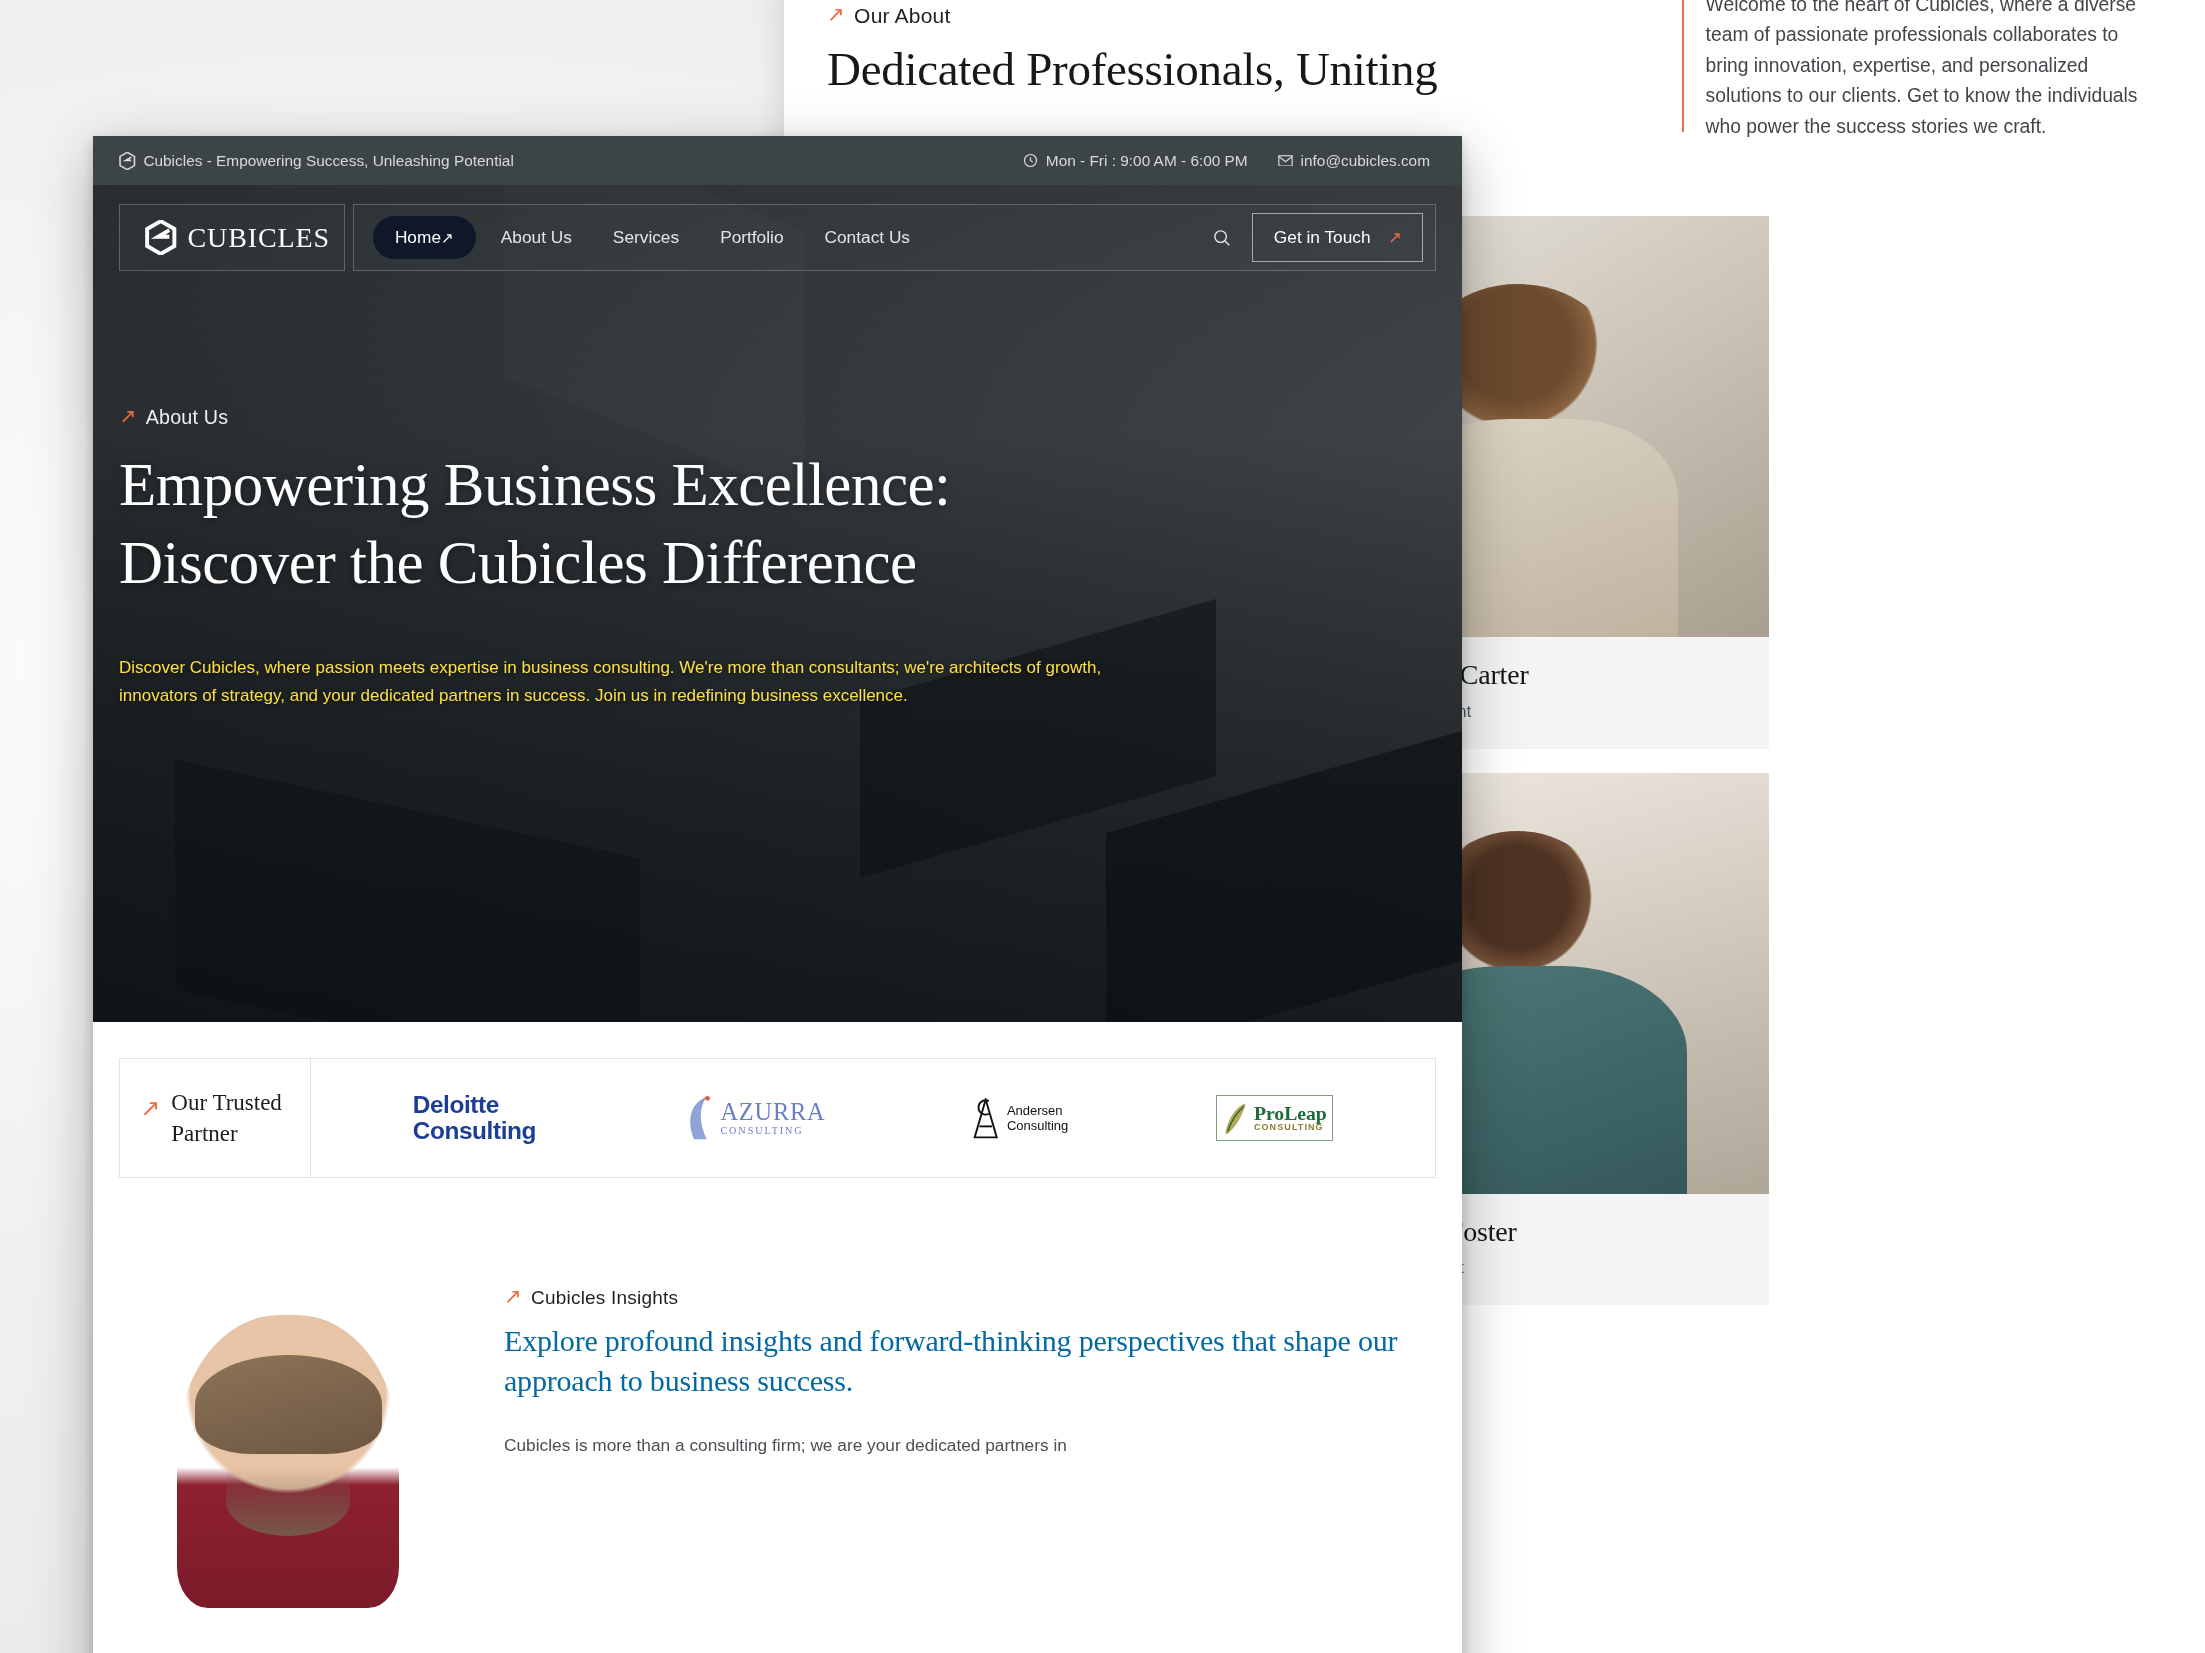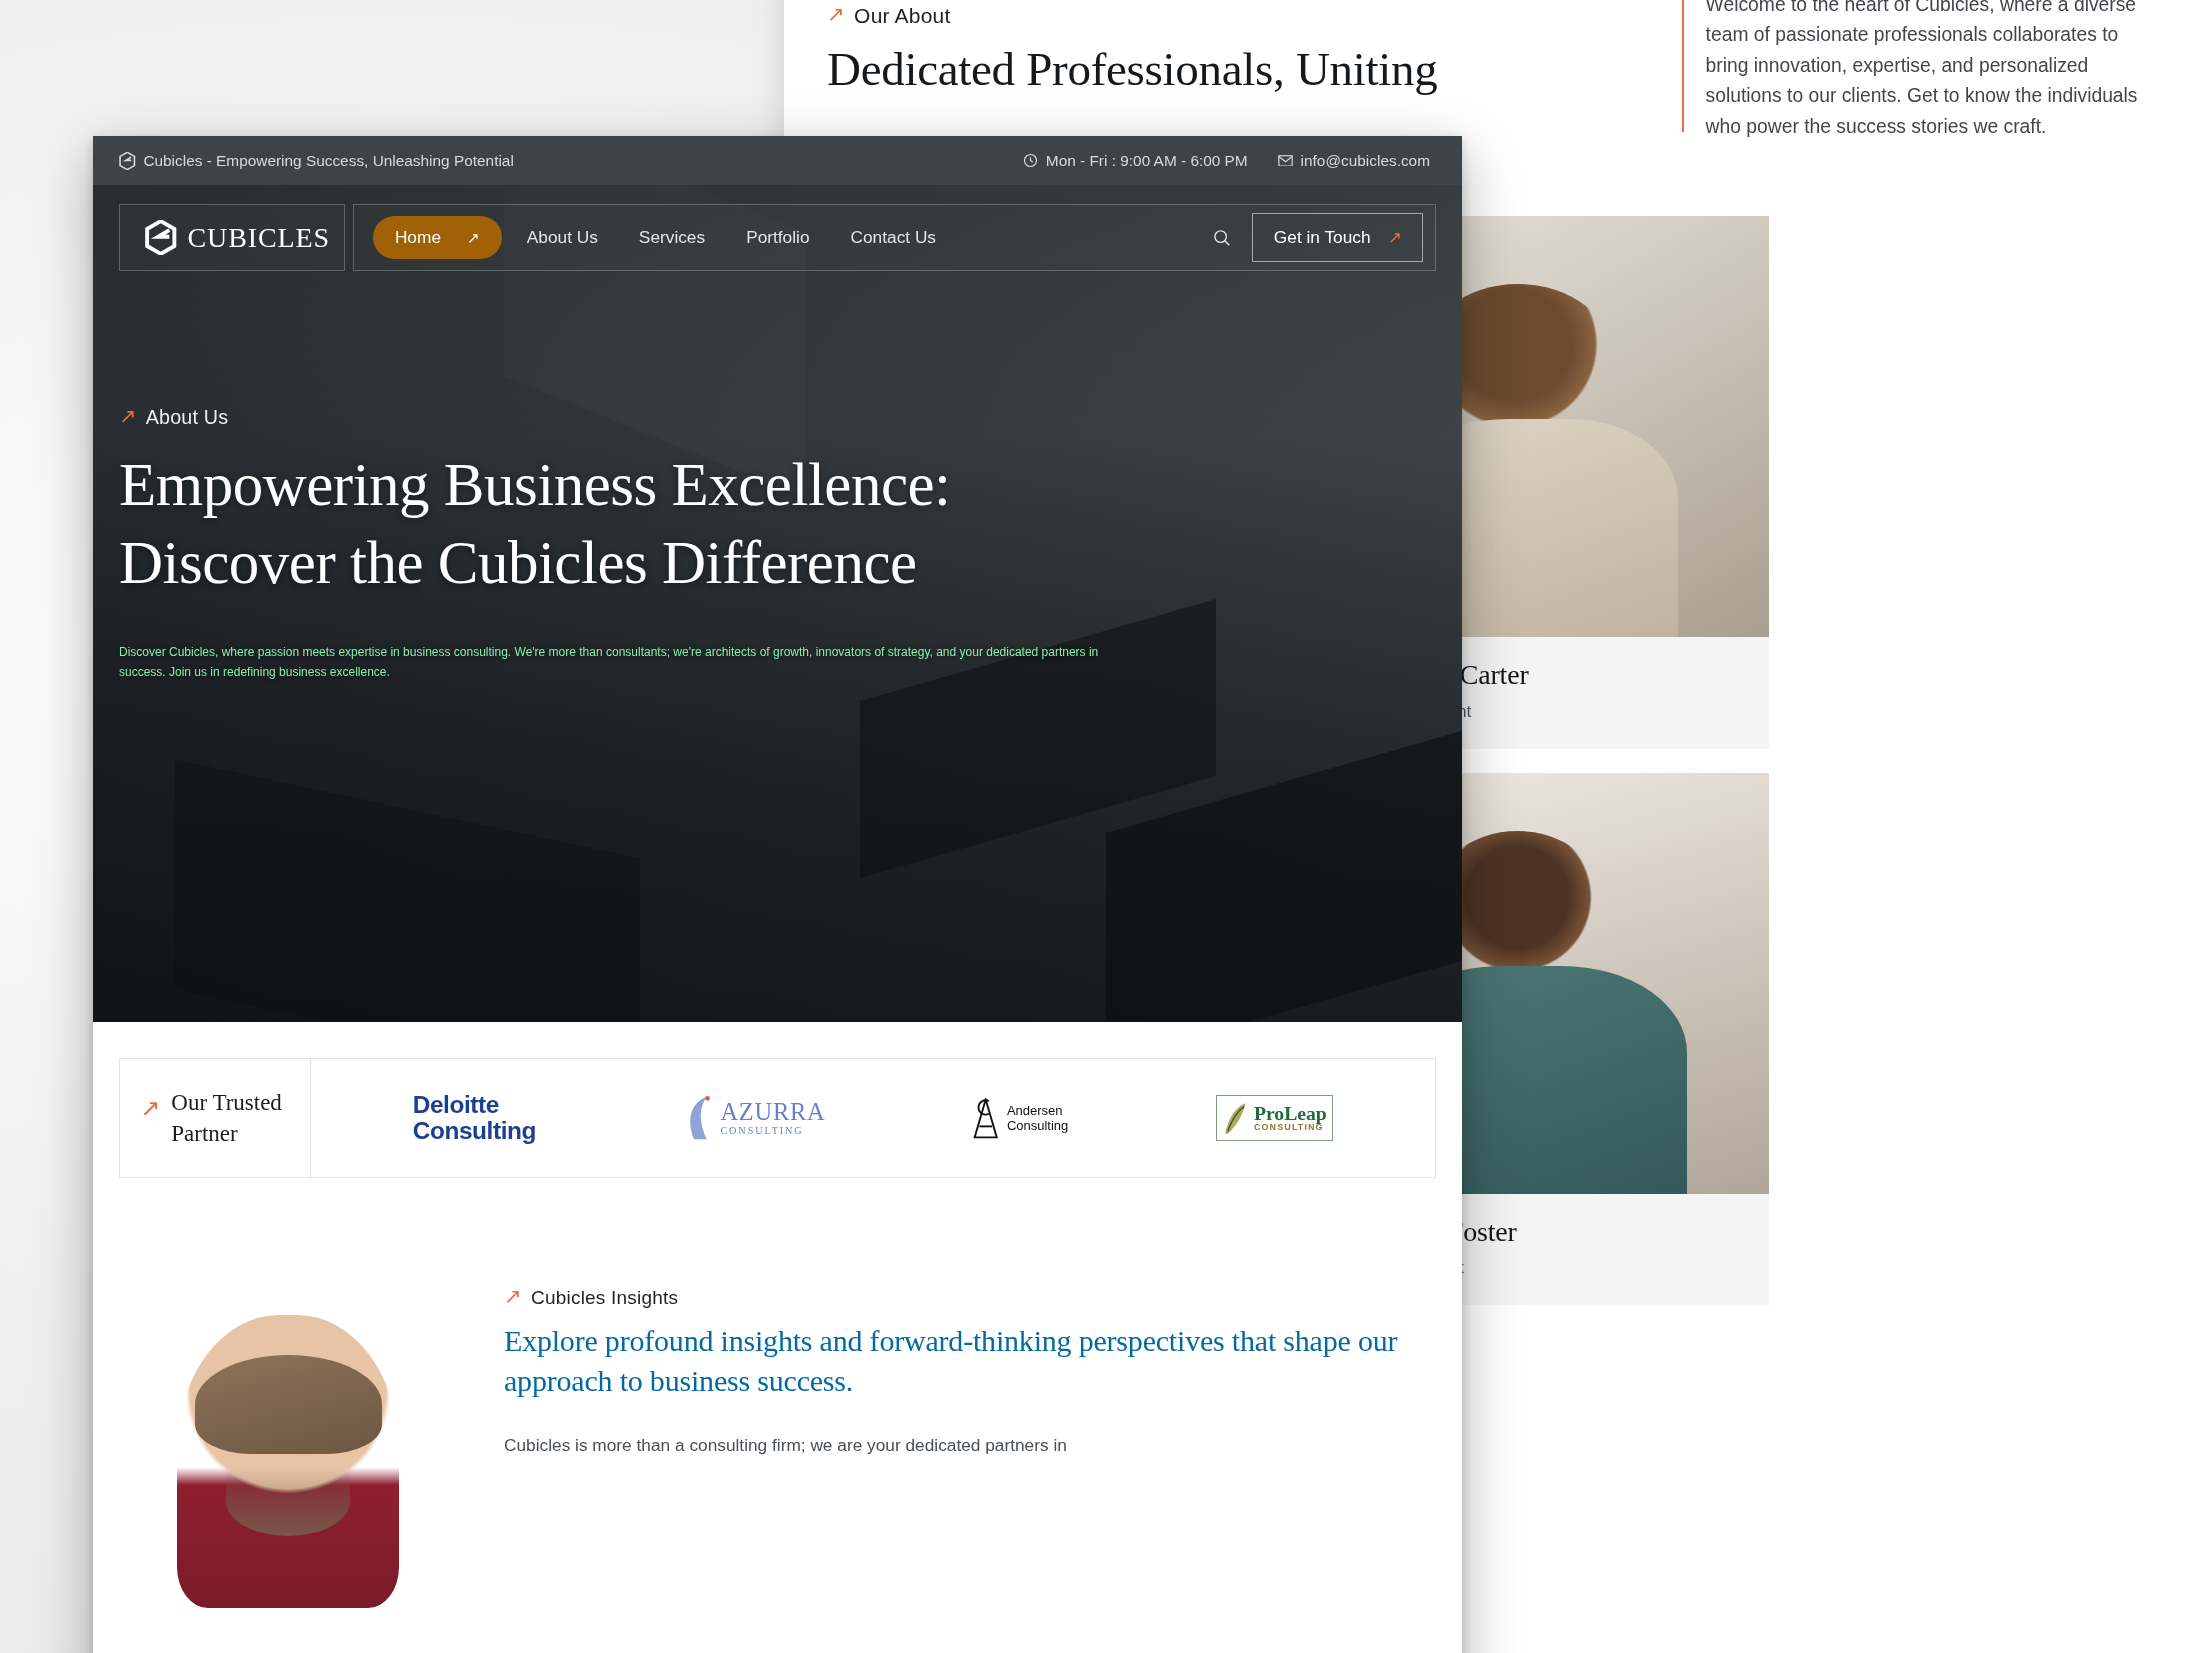--- a/index.html
+++ b/index.html
@@ -168,23 +168,23 @@
     flex:1; border:0.8px solid rgba(255,255,255,.23);
     display:flex; align-items:center;
     padding:0 11.8px 0 19px; gap:0;
     background:rgba(255,255,255,.02);
   }
   .nav-links { display:flex; align-items:center; gap:0; }
   .nav-link {
     font-size:17.3px; color:#e3e6e7; padding:0 20.5px; white-space:nowrap;
   }
   .nav-link.active {
-    background:#a16207; color:#ffffff;
+    background:#0f172a; color:#ffffff;
     border-radius:25px; padding:11px 22px;
-    display:flex; align-items:center; gap:26px;
+    display:flex; align-items:center; gap:0;
     margin-right:4.7px;
   }
   .nav-link.active .na { font-size:15px; }
   .nav-spacer { flex:1; }
   .nav-search { font-size:19.7px; color:#e3e6e7; padding:0 20.5px; }
   .nav-cta {
     border:0.8px solid rgba(255,255,255,.55);
     padding:12.6px 20.5px; display:flex; align-items:center; gap:17.3px;
     color:#ffffff; font-size:17.3px; white-space:nowrap;
   }
@@ -201,22 +201,22 @@
   #hero-title {
     margin-top:17.3px;
     font-family:"Liberation Serif", serif;
     font-weight:400;
     font-size:61px; line-height:1.28;
     color:#ffffff;
     letter-spacing:-0.5px;
     text-shadow:0 1.6px 7.9px rgba(0,0,0,.4);
   }
   #hero-sub {
-    margin-top:41px; width:1024px;
-    font-size:12px; line-height:1.62; color:#86efac;
+    margin-top:52px; width:1024px;
+    font-size:17px; line-height:1.62; color:#fde047;
     text-shadow:0 0.8px 4.7px rgba(0,0,0,.5);
   }
 
   
   #partners {
     margin:36px 26px 0 26px;
     border:0.8px solid #e2e2e2;
     height:120px; display:flex;
   }
   #partner-label {

